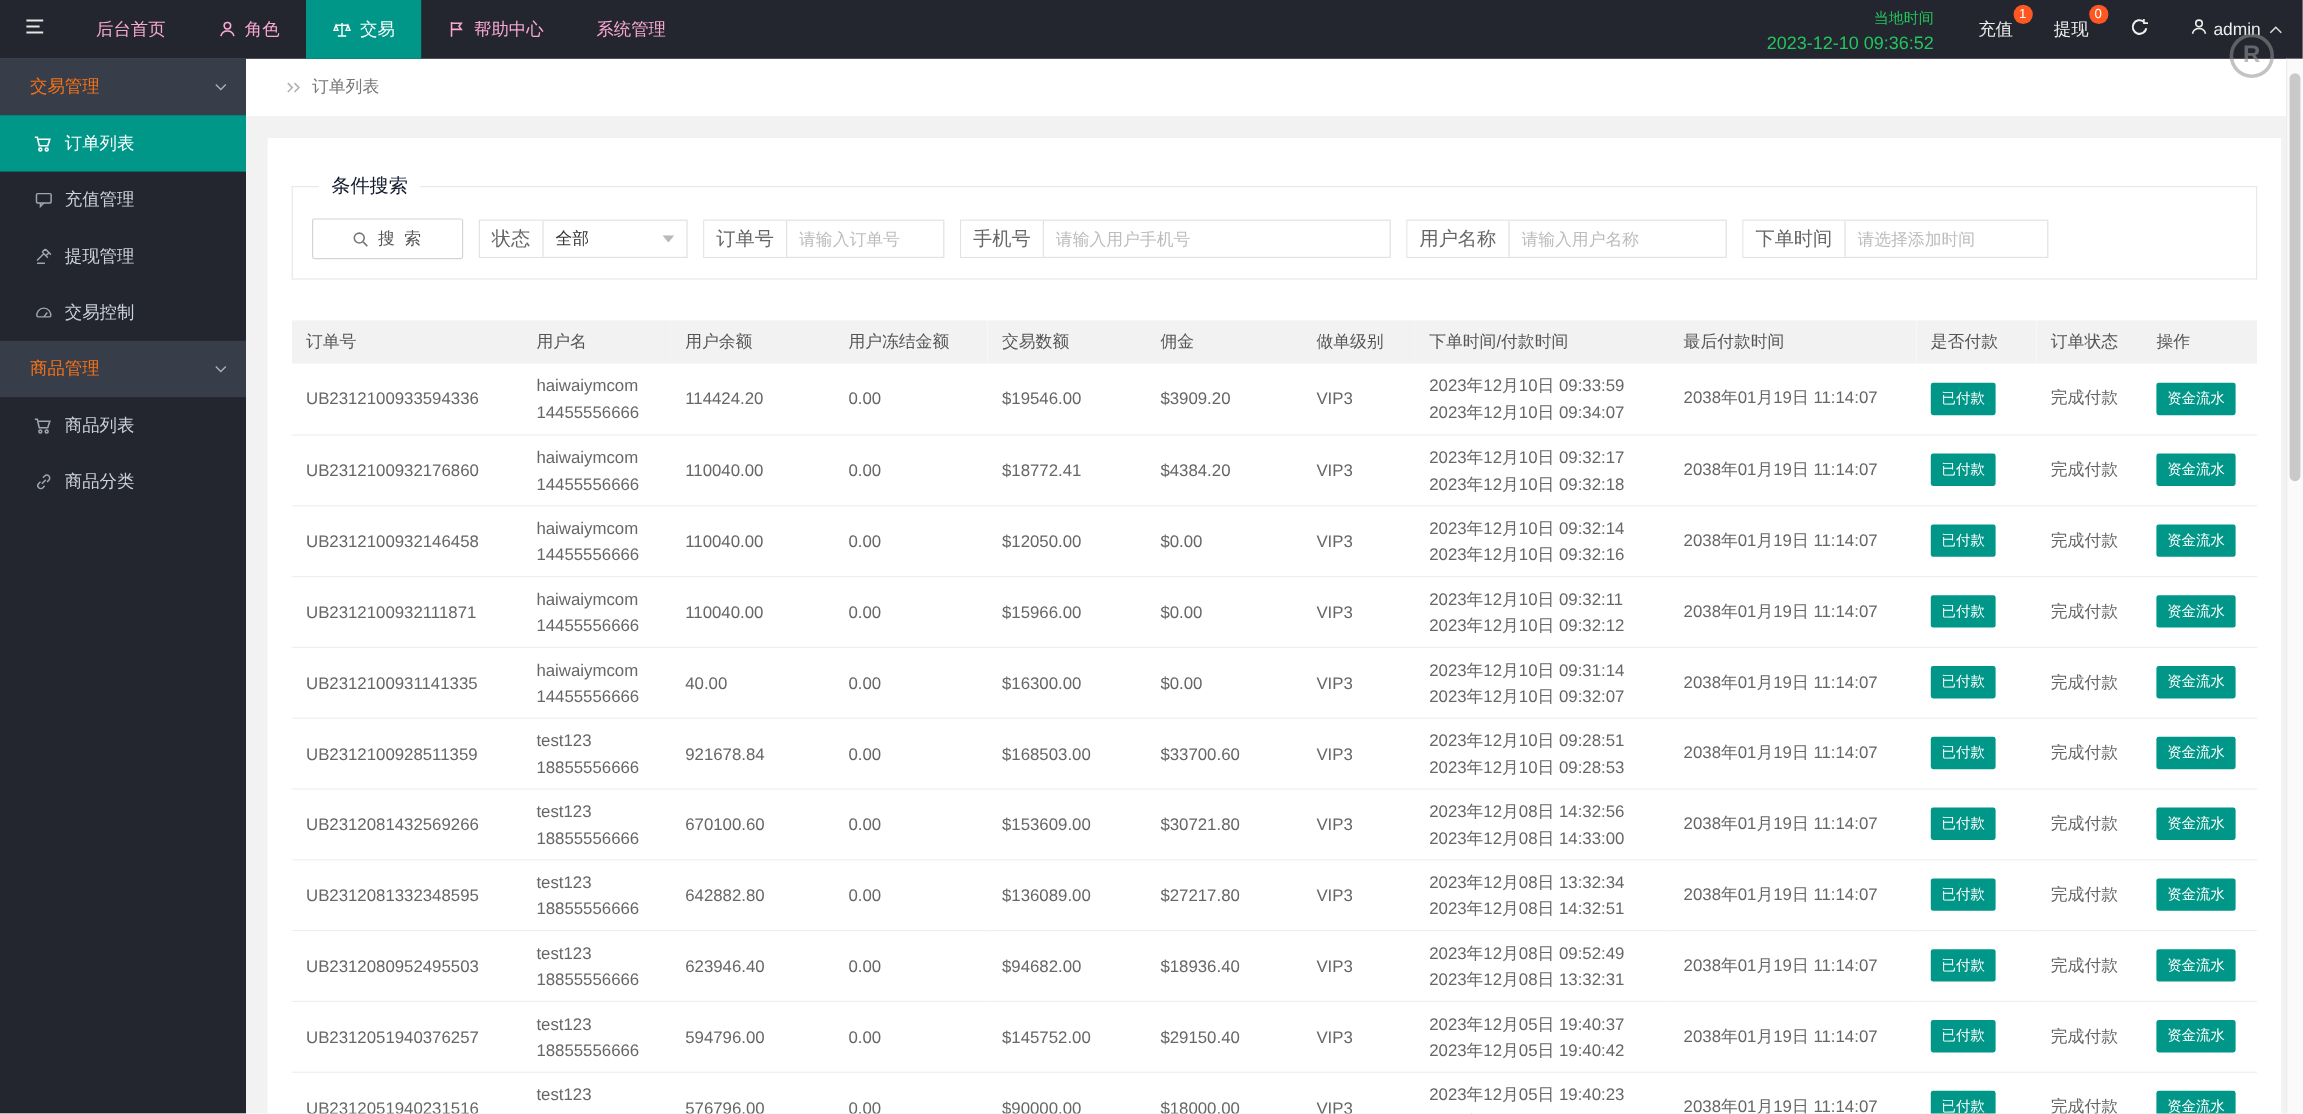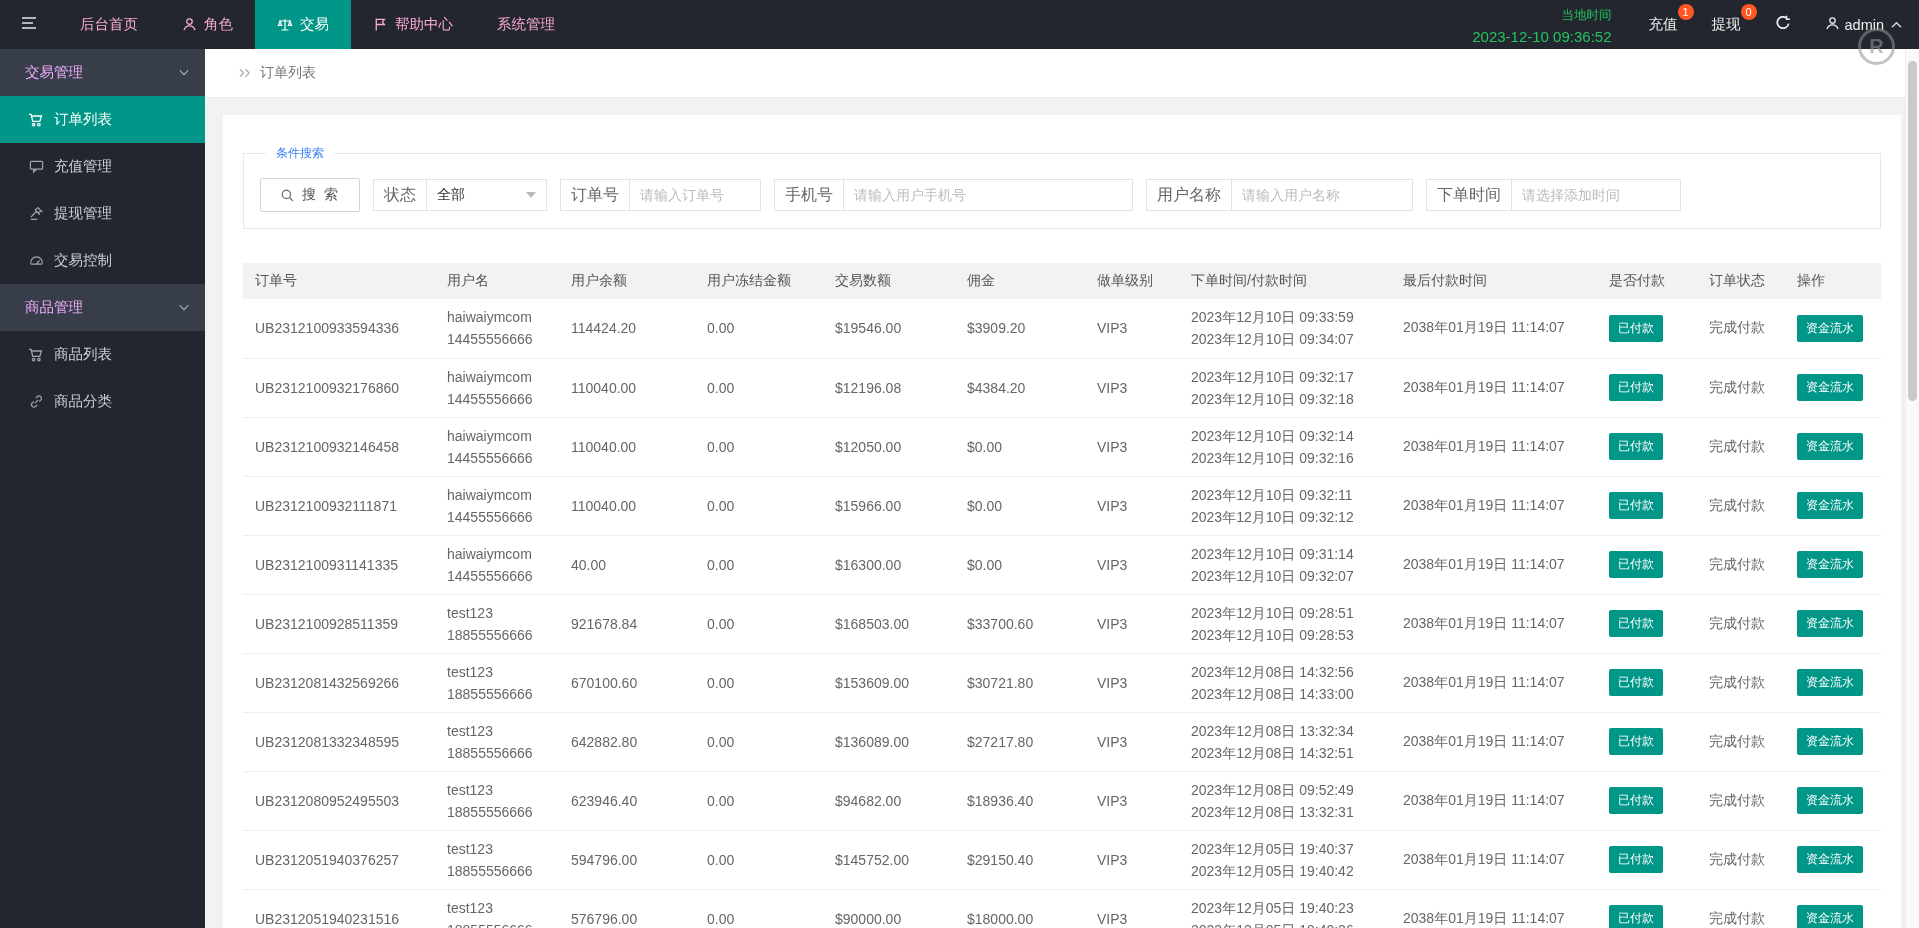--- a/index.html
+++ b/index.html
@@ -21,48 +21,48 @@
   .localtime{color:#22c55e;text-align:right;padding:6px 20px 0;line-height:1.55}
   .localtime .lb{font-size:12.5px}
   .localtime .tm{font-size:15px}
   .nav-link{position:relative;display:flex;align-items:center;gap:5px;padding:0 17px;color:#eee;font-size:14.5px;cursor:pointer}
   .badge{position:absolute;top:4px;right:1px;background:var(--badge);color:#fff;font-size:11px;min-width:16px;height:16px;line-height:16px;border-radius:9px;text-align:center;padding:0 4px;font-style:normal}
   .user-caret{display:inline-flex;margin-left:2px;color:#ddd}
 
   
   .sidebar{position:absolute;top:49px;left:0;bottom:0;width:205px;background:var(--dark);z-index:5}
   .side-row{height:47px;display:flex;align-items:center;padding-left:25px;color:#cdd1da;font-size:14.5px;cursor:pointer;position:relative}
-  .side-row.group{background:var(--groupbg);color:#f0abfc}
+  .side-row.group{background:var(--groupbg);color:#f97316}
   .side-row.item .icon{width:22px;margin-right:7px;display:inline-flex;justify-content:center;color:#9fa6b3}
   .side-row.active{background:var(--accent);color:#fff}
   .side-row.active .icon{color:#fff}
   .side-row .chev{position:absolute;right:16px;color:#aab0bb;display:inline-flex}
 
   
   .main{position:absolute;left:205px;top:49px;right:0;bottom:0}
   .breadcrumb-bar{background:#fff;height:49px;display:flex;align-items:center;gap:9px;padding-left:33px;border-bottom:1px solid #ededed}
   .crumb-icon{display:inline-flex;color:#b0b0b0}
   .crumb-txt{font-size:14px;color:#767676}
   .card{background:#fff;margin:17px 18px 0 18px;padding:20px;min-height:860px}
 
   fieldset.search{border:1px solid #e8e8e8;padding:12px 14px 16px;margin-top:10px}
-  fieldset.search legend{font-size:12px;color:#3b82f6;padding:0 10px;margin-left:8px}
+  fieldset.search legend{font-size:16px;color:#0f172a;padding:0 10px;margin-left:8px}
   .filters{display:flex;align-items:center;gap:13px;margin-top:4px}
   .fgroup{display:flex;align-items:stretch;height:32px;border:1px solid #e2e2e2;background:#fff}
   .flabel{display:flex;align-items:center;padding:0 10px;font-size:16px;color:#666;border-right:1px solid #e2e2e2;white-space:nowrap;background:#fff}
   .fselect{display:flex;align-items:center;justify-content:space-between;padding:0 10px;font-size:14px;color:#333;cursor:pointer}
   .fselect .sel-caret{color:#b9b9b9;display:inline-flex}
   .finput{border:none;outline:none;padding:0 10px;font-size:14px;color:#333;font-family:inherit;background:transparent}
   .finput::placeholder{color:#bcbcbc}
   .filters div.fgroup:nth-of-type(1) .fselect{width:119px}
   .filters div.fgroup:nth-of-type(2) .finput{width:130px}
   .filters div.fgroup:nth-of-type(3) .finput{width:288px}
   .filters div.fgroup:nth-of-type(4) .finput{width:180px}
   .filters div.fgroup:nth-of-type(5) .finput{width:168px}
-  .search-btn{margin-left:2px;height:34px;padding:0 19px;display:inline-flex;align-items:center;gap:7px;background:#fff;border:1px solid #d4d4d4;border-radius:2px;font-size:14px;color:#555;cursor:pointer;font-family:inherit;letter-spacing:2px}
+  .search-btn{margin-left:2px;height:34px;padding:0 32px;display:inline-flex;align-items:center;gap:7px;background:#fff;border:1px solid #d4d4d4;border-radius:2px;font-size:14px;color:#555;cursor:pointer;font-family:inherit;letter-spacing:2px}
   .search-btn .icon{display:inline-flex;color:#777}
 
   
   table.orders{width:100%;border-collapse:collapse;table-layout:fixed;margin-top:34px}
   .orders th{background:#f2f2f2;font-weight:normal;font-size:14px;color:#555;text-align:left;padding:9px 12px;white-space:nowrap;overflow:hidden}
   .orders td{font-size:14px;color:#666;text-align:left;padding:7px 12px;border-bottom:1px solid #efefef;white-space:nowrap;overflow:hidden}
   .orders tbody tr{height:59px}
   .two-line div{line-height:22px}
   .btn-badge{display:inline-block;background:var(--accent);color:#fff;font-size:12px;padding:5px 9px;border-radius:2px;cursor:pointer;white-space:nowrap}
 
@@ -362,21 +362,21 @@
             <td><span class="btn-badge">资金流水</span></td>
           </tr>
           <tr>
             <td>UB2312100932176860</td>
             <td class="two-line">
               <div>haiwaiymcom</div>
               <div>14455556666</div>
             </td>
             <td>110040.00</td>
             <td>0.00</td>
-            <td>$12196.08</td>
+            <td>$18772.41</td>
             <td>$4384.20</td>
             <td>VIP3</td>
             <td class="two-line">
               <div>2023年12月10日 09:32:17</div>
               <div>2023年12月10日 09:32:18</div>
             </td>
             <td>2038年01月19日 11:14:07</td>
             <td><span class="btn-badge">已付款</span></td>
             <td>完成付款</td>
             <td><span class="btn-badge">资金流水</span></td>

